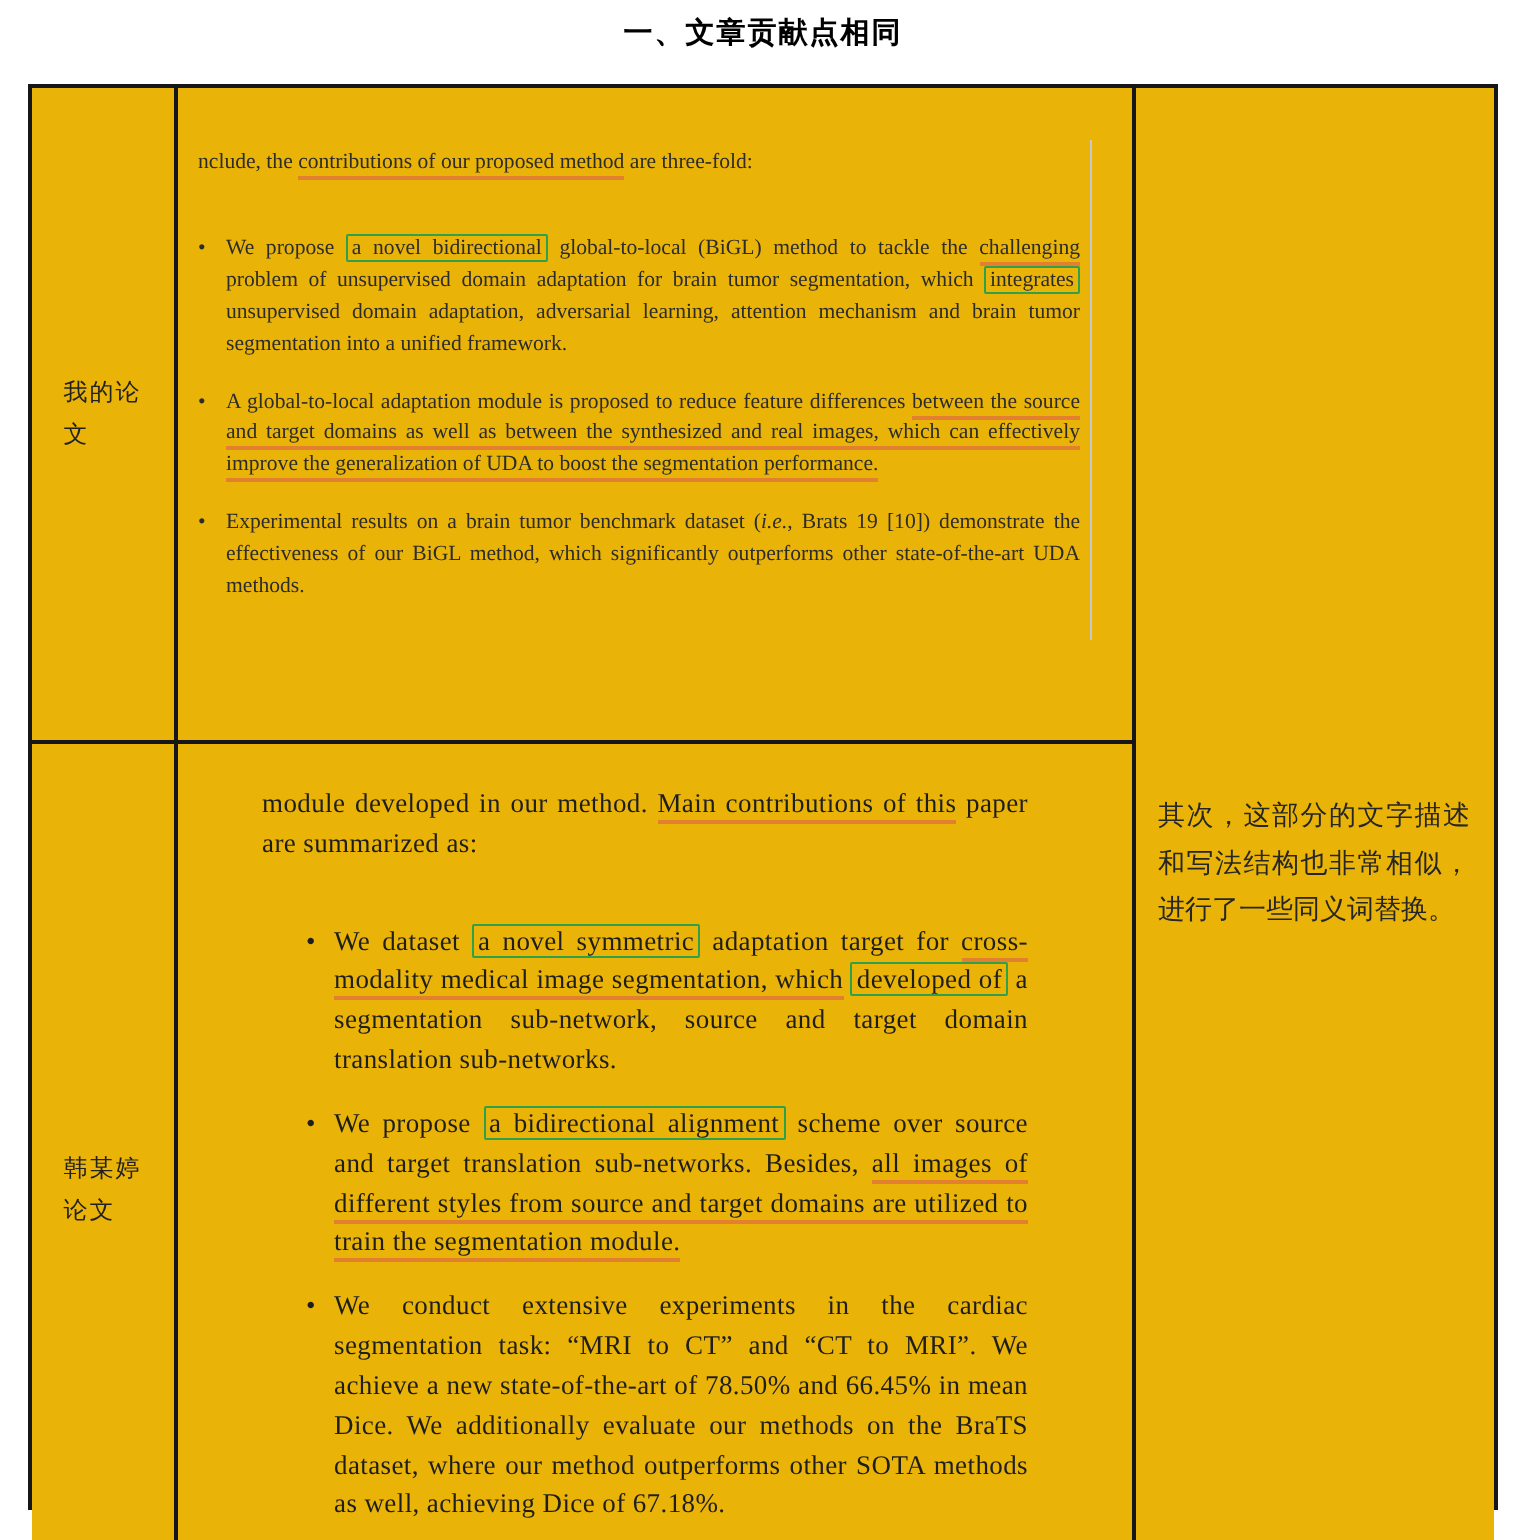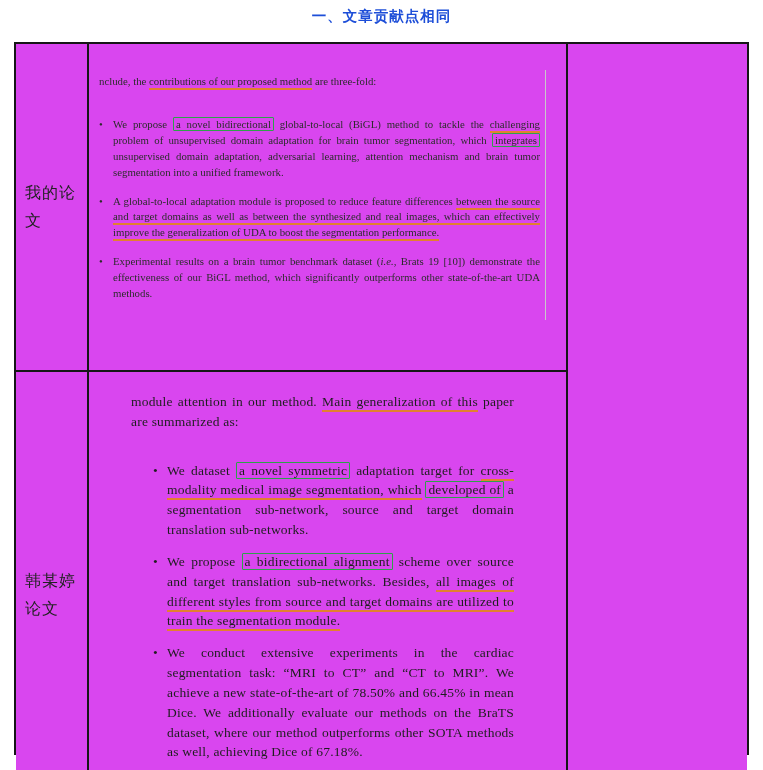--- a/index.html
+++ b/index.html
@@ -4,40 +4,40 @@
 <style>
   * { margin:0; padding:0; box-sizing:border-box; }
   html,body { background:#ffffff; }
   body {
     width:763px; height:770px; overflow:hidden;
     font-family:"Liberation Sans", sans-serif;
     color:#1c1c1c;
   }
   .title {
     text-align:center; font-size:14.5px; font-weight:bold;
-    padding-top:7px; letter-spacing:1px; color:#1d4ed8;
+    padding-top:7px; letter-spacing:1px; color:#000000;
   }
   .table {
     position:relative;
     margin:16px 14px 0 14px;
     height:713px;
     display:grid;
     grid-template-columns:73px 1fr 179px;
     grid-template-rows:328px 1fr;
     border:2px solid #161616;
     background:#fff;
   }
   .b-r { border-right:2px solid #161616; }
   .b-b { border-bottom:2px solid #161616; }
-  .cell { position:relative; background:#d946ef; }
+  .cell { position:relative; background:#eab308; }
 
   
   .label-cell { display:flex; align-items:center; justify-content:center; }
   .label-text {
-    display:block; width:3.3em; font-size:16px; line-height:1.75;
+    display:block; width:3.3em; font-size:12px; line-height:1.75;
     color:#222; letter-spacing:1px; word-break:break-all;
   }
 
   
   .excerpt-cell { display:flex; flex-direction:column; }
   .serif { font-family:"Liberation Serif","DejaVu Serif",serif; }
 
   .content-1 { padding:30px 26px 20px 10px; color:#2c2c2c; }
   .content-1 .intro { font-size:10.8px; line-height:1.45; margin-bottom:15px; }
   .content-1 .bullets li {
@@ -117,26 +117,27 @@
         <li><span>Experimental results on a brain tumor benchmark dataset (</span><span class="seg-it">i.e.</span><span>, Brats 19 [10]) demonstrate the effectiveness of our BiGL method, which significantly outperforms other state-of-the-art UDA methods.</span></li>
       </ul>
       <div class="scan-line"></div>
     </div>
 
     <div class="cell label-cell b-r">
       <span class="label-text">韩某婷论文</span>
     </div>
 
     <div class="cell excerpt-cell content-2 serif b-r">
-      <p class="intro"><span>module attention in our method. </span><span class="seg-ul">Main generalization of this</span><span> paper are summarized as:</span></p>
+      <p class="intro"><span>module developed in our method. </span><span class="seg-ul">Main contributions of this</span><span> paper are summarized as:</span></p>
       <ul class="bullets">
         <li><span>We dataset </span><span class="seg-box">a novel symmetric</span><span> adaptation target for </span><span class="seg-ul">cross-modality medical image segmentation, which</span><span> </span><span class="seg-box">developed of</span><span> a segmentation sub-network, source and target domain translation sub-networks.</span></li>
         <li><span>We propose </span><span class="seg-box">a bidirectional alignment</span><span> scheme over source and target translation sub-networks. Besides, </span><span class="seg-ul">all images of different styles from source and target domains are utilized to train the segmentation module.</span></li>
         <li><span>We conduct extensive experiments in the cardiac segmentation task: “MRI to CT” and “CT to MRI”. We achieve a new state-of-the-art of 78.50% and 66.45% in mean Dice. We additionally evaluate our methods on the BraTS dataset, where our method outperforms other SOTA methods as well, achieving Dice of 67.18%.</span></li>
       </ul>
       <div class="caption">2021 年 1 月 18 日 Arxiv 版本</div>
     </div>
 
     <div class="cell comment-cell" style="grid-column:3; grid-row:1 / 3;">
+      <p class="comment-p">其次，这部分的文字描述和写法结构也非常相似，进行了一些同义词替换。</p>
     </div>
 
   </div>
 </div>
 
 </body></html>

